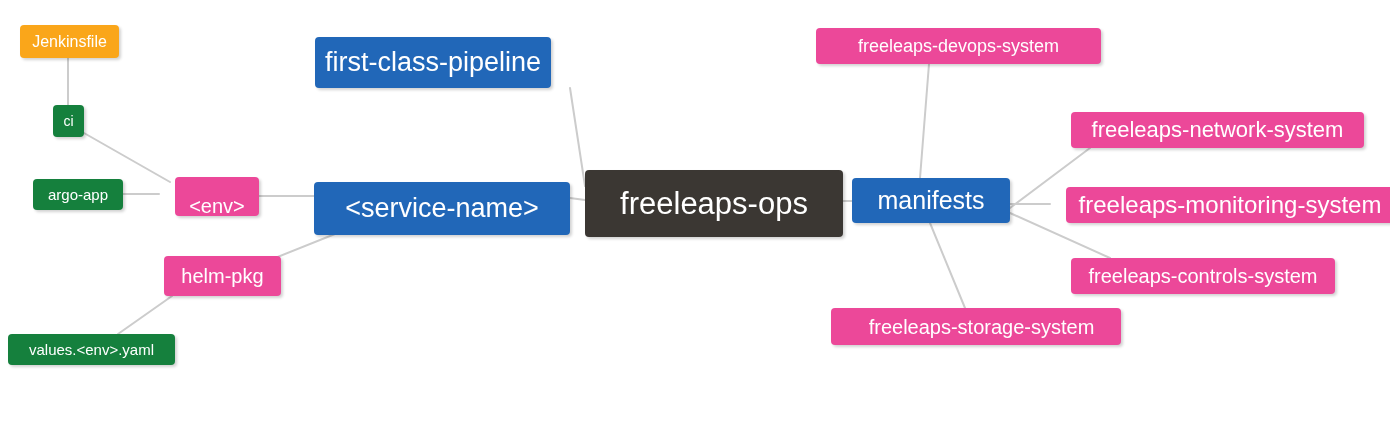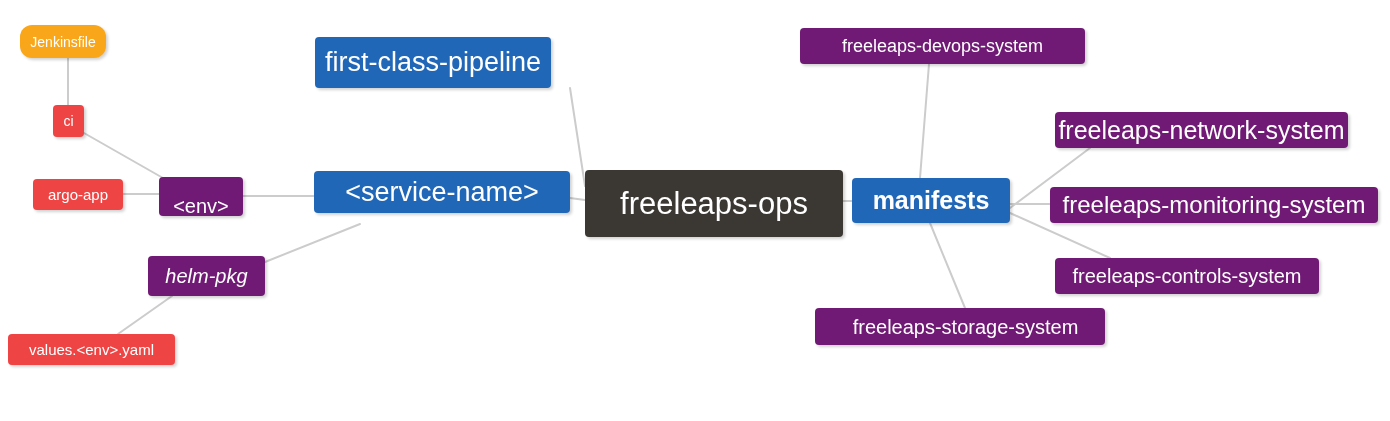--- a/index.html
+++ b/index.html
@@ -42,23 +42,23 @@
     padding: 0 10px;
     cursor: pointer;
     user-select: none;
   }
   .node-label {
     display: block;
     white-space: nowrap;
   }
   .lvl-root   { background: #3B3733; }
   .lvl-blue   { background: #2167B8; }
-  .lvl-green  { background: #701a75; }
+  .lvl-green  { background: #ec4899; margin-left: 16px; }
   .lvl-orange { background: #FAA61A; }
-  .lvl-red    { background: #ef4444; }
+  .lvl-red    { background: #15803d; }
 </style>
 </head>
 <body>
 
 <div id="mindmap">
   <svg id="edges" width="1390" height="421" viewBox="0 0 1390 421" xmlns="http://www.w3.org/2000/svg">
       <line x1="585" y1="186" x2="570" y2="88" stroke="#cccccc" stroke-width="2" stroke-linecap="round"></line>
       <line x1="585" y1="200" x2="570" y2="198" stroke="#cccccc" stroke-width="2" stroke-linecap="round"></line>
       <line x1="843" y1="201" x2="852" y2="201" stroke="#cccccc" stroke-width="2" stroke-linecap="round"></line>
       <line x1="314" y1="196" x2="243" y2="196" stroke="#cccccc" stroke-width="2" stroke-linecap="round"></line>
@@ -67,54 +67,54 @@
       <line x1="159" y1="194" x2="123" y2="194" stroke="#cccccc" stroke-width="2" stroke-linecap="round"></line>
       <line x1="68" y1="105" x2="68" y2="58" stroke="#cccccc" stroke-width="2" stroke-linecap="round"></line>
       <line x1="172" y1="296" x2="118" y2="334" stroke="#cccccc" stroke-width="2" stroke-linecap="round"></line>
       <line x1="920" y1="178" x2="929" y2="64" stroke="#cccccc" stroke-width="2" stroke-linecap="round"></line>
       <line x1="1010" y1="208" x2="1090" y2="148" stroke="#cccccc" stroke-width="2" stroke-linecap="round"></line>
       <line x1="1010" y1="204" x2="1050" y2="204" stroke="#cccccc" stroke-width="2" stroke-linecap="round"></line>
       <line x1="1010" y1="213" x2="1110" y2="258" stroke="#cccccc" stroke-width="2" stroke-linecap="round"></line>
       <line x1="930" y1="223" x2="965" y2="308" stroke="#cccccc" stroke-width="2" stroke-linecap="round"></line>
     </svg>
   <div id="nodes-layer">
-      <div class="node lvl-orange" style="left: 20px; top: 25px; width: 86px; height: 33px; font-size: 14px; border-radius: 12px;">
+      <div class="node lvl-orange" style="left: 20px; top: 25px; width: 99px; height: 33px; font-size: 16px;">
         <span class="node-label">Jenkinsfile</span>
       </div>
       <div class="node lvl-red" style="left: 53px; top: 105px; width: 31px; height: 32px; font-size: 14px;">
         <span class="node-label">ci</span>
       </div>
       <div class="node lvl-red" style="left: 33px; top: 179px; width: 90px; height: 31px; font-size: 15px;">
         <span class="node-label">argo-app</span>
       </div>
       <div class="node lvl-red" style="left: 8px; top: 334px; width: 167px; height: 31px; font-size: 15px;">
         <span class="node-label">values.&lt;env&gt;.yaml</span>
       </div>
       <div class="node lvl-green" style="left: 159px; top: 177px; width: 84px; height: 39px; font-size: 20px; align-items: flex-end;">
         <span class="node-label">&lt;env&gt;</span>
       </div>
-      <div class="node lvl-green" style="left: 148px; top: 256px; width: 117px; height: 40px; font-size: 20px; font-style: italic;">
+      <div class="node lvl-green" style="left: 148px; top: 256px; width: 117px; height: 40px; font-size: 20px;">
         <span class="node-label">helm-pkg</span>
       </div>
       <div class="node lvl-blue" style="left: 315px; top: 37px; width: 236px; height: 51px; font-size: 27px;">
         <span class="node-label">first-class-pipeline</span>
       </div>
-      <div class="node lvl-blue" style="left: 314px; top: 171px; width: 256px; height: 42px; font-size: 27px;">
+      <div class="node lvl-blue" style="left: 314px; top: 182px; width: 256px; height: 53px; font-size: 27px;">
         <span class="node-label">&lt;service-name&gt;</span>
       </div>
       <div class="node lvl-root" style="left: 585px; top: 170px; width: 258px; height: 67px; font-size: 31px;">
         <span class="node-label">freeleaps-ops</span>
       </div>
-      <div class="node lvl-blue" style="left: 852px; top: 178px; width: 158px; height: 45px; font-size: 25px; font-weight: bold;">
+      <div class="node lvl-blue" style="left: 852px; top: 178px; width: 158px; height: 45px; font-size: 25px;">
         <span class="node-label">manifests</span>
       </div>
       <div class="node lvl-green" style="left: 800px; top: 28px; width: 285px; height: 36px; font-size: 18px;">
         <span class="node-label">freeleaps-devops-system</span>
       </div>
-      <div class="node lvl-green" style="left: 1055px; top: 112px; width: 293px; height: 36px; font-size: 25px;">
+      <div class="node lvl-green" style="left: 1055px; top: 112px; width: 293px; height: 36px; font-size: 22px;">
         <span class="node-label">freeleaps-network-system</span>
       </div>
       <div class="node lvl-green" style="left: 1050px; top: 187px; width: 328px; height: 36px; font-size: 24px;">
         <span class="node-label">freeleaps-monitoring-system</span>
       </div>
       <div class="node lvl-green" style="left: 1055px; top: 258px; width: 264px; height: 36px; font-size: 20px;">
         <span class="node-label">freeleaps-controls-system</span>
       </div>
       <div class="node lvl-green" style="left: 815px; top: 308px; width: 290px; height: 37px; font-size: 20px; padding-left: 21px;">
         <span class="node-label">freeleaps-storage-system</span>

